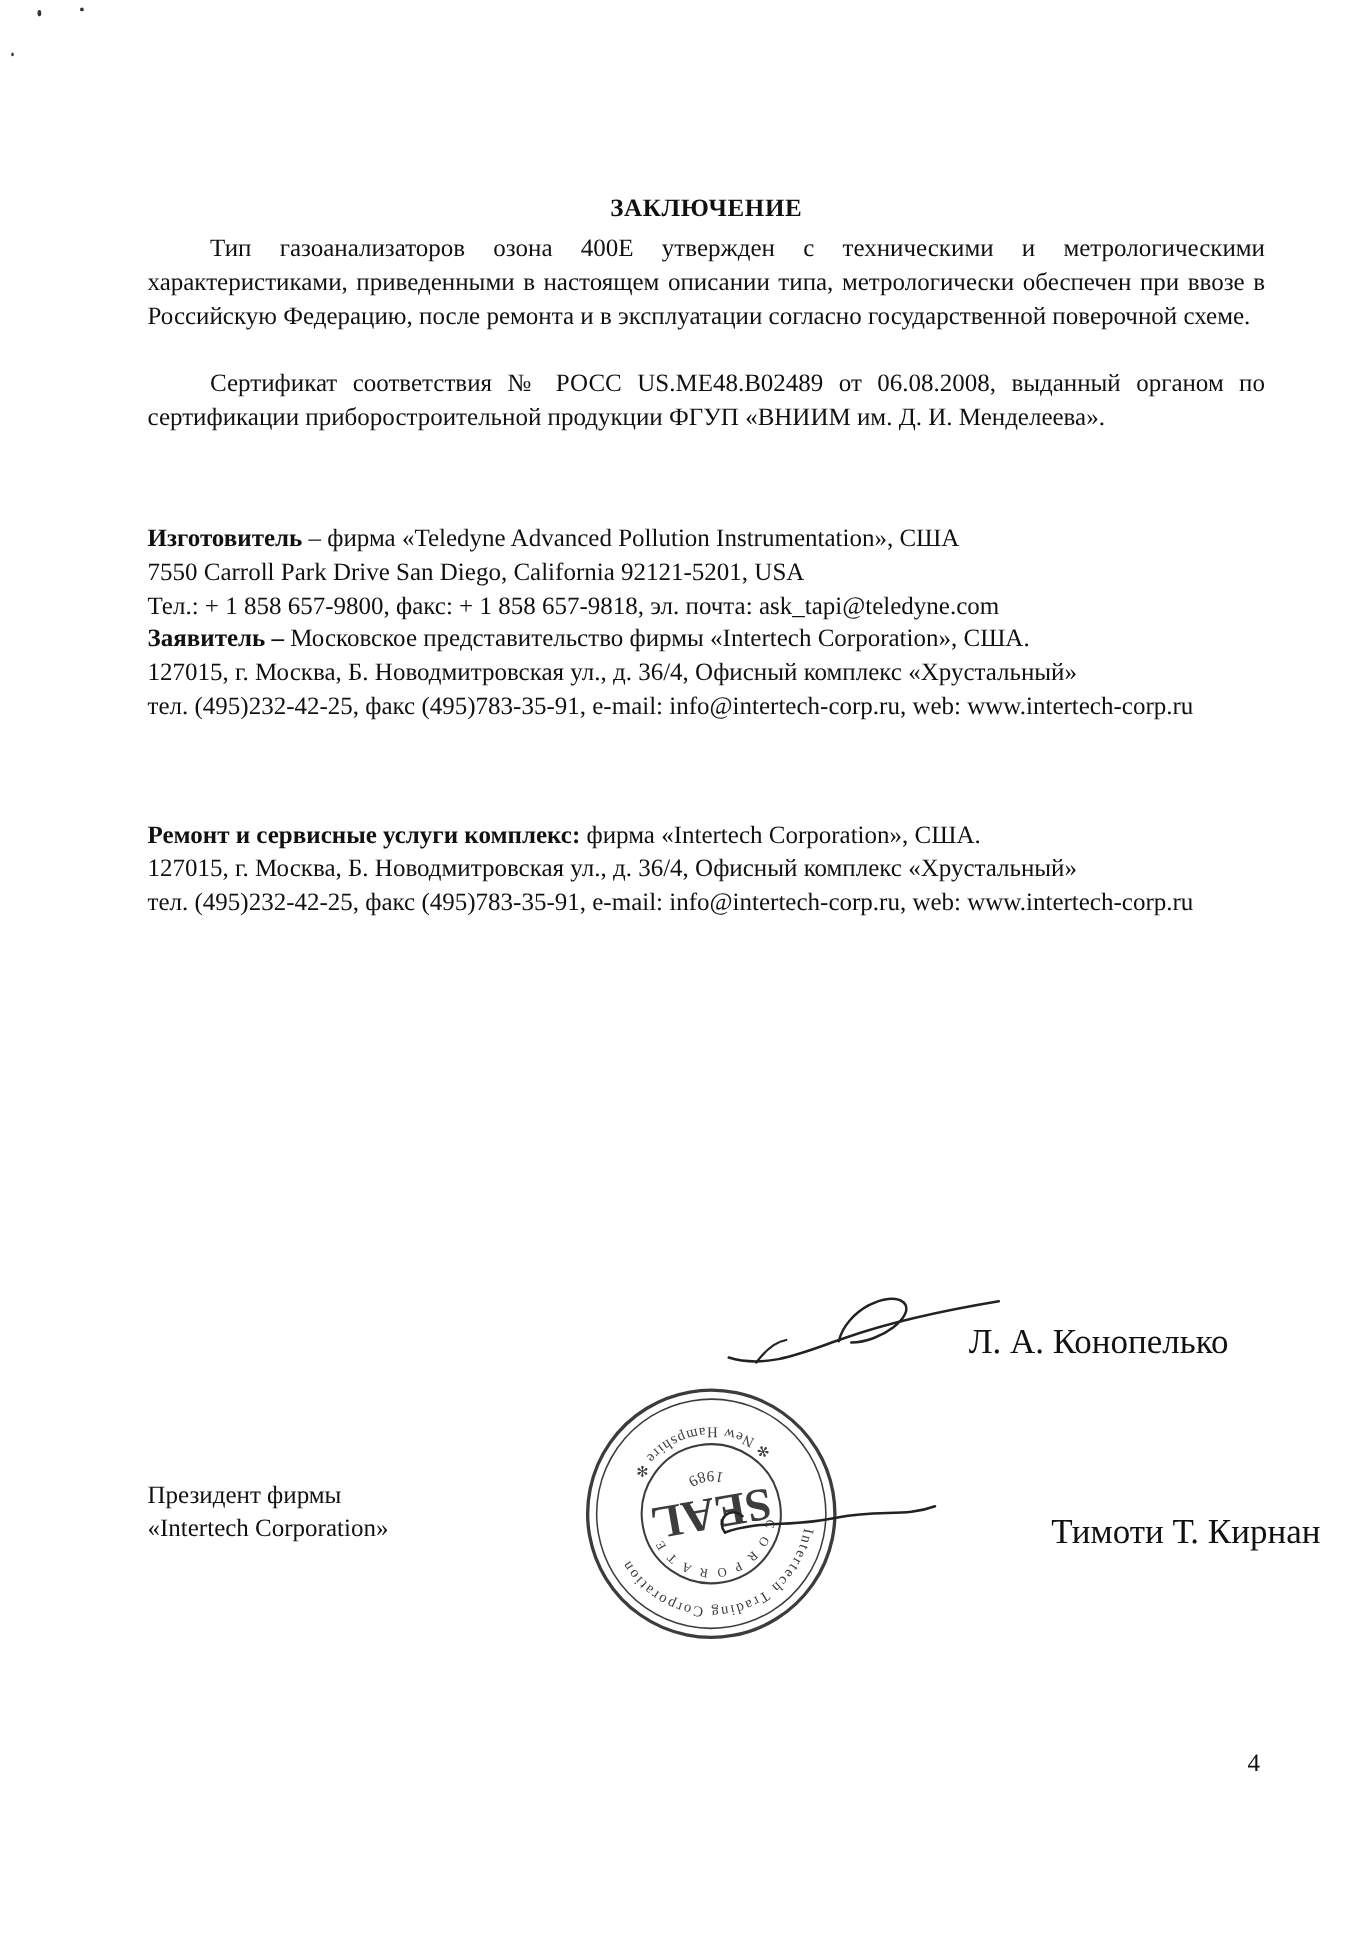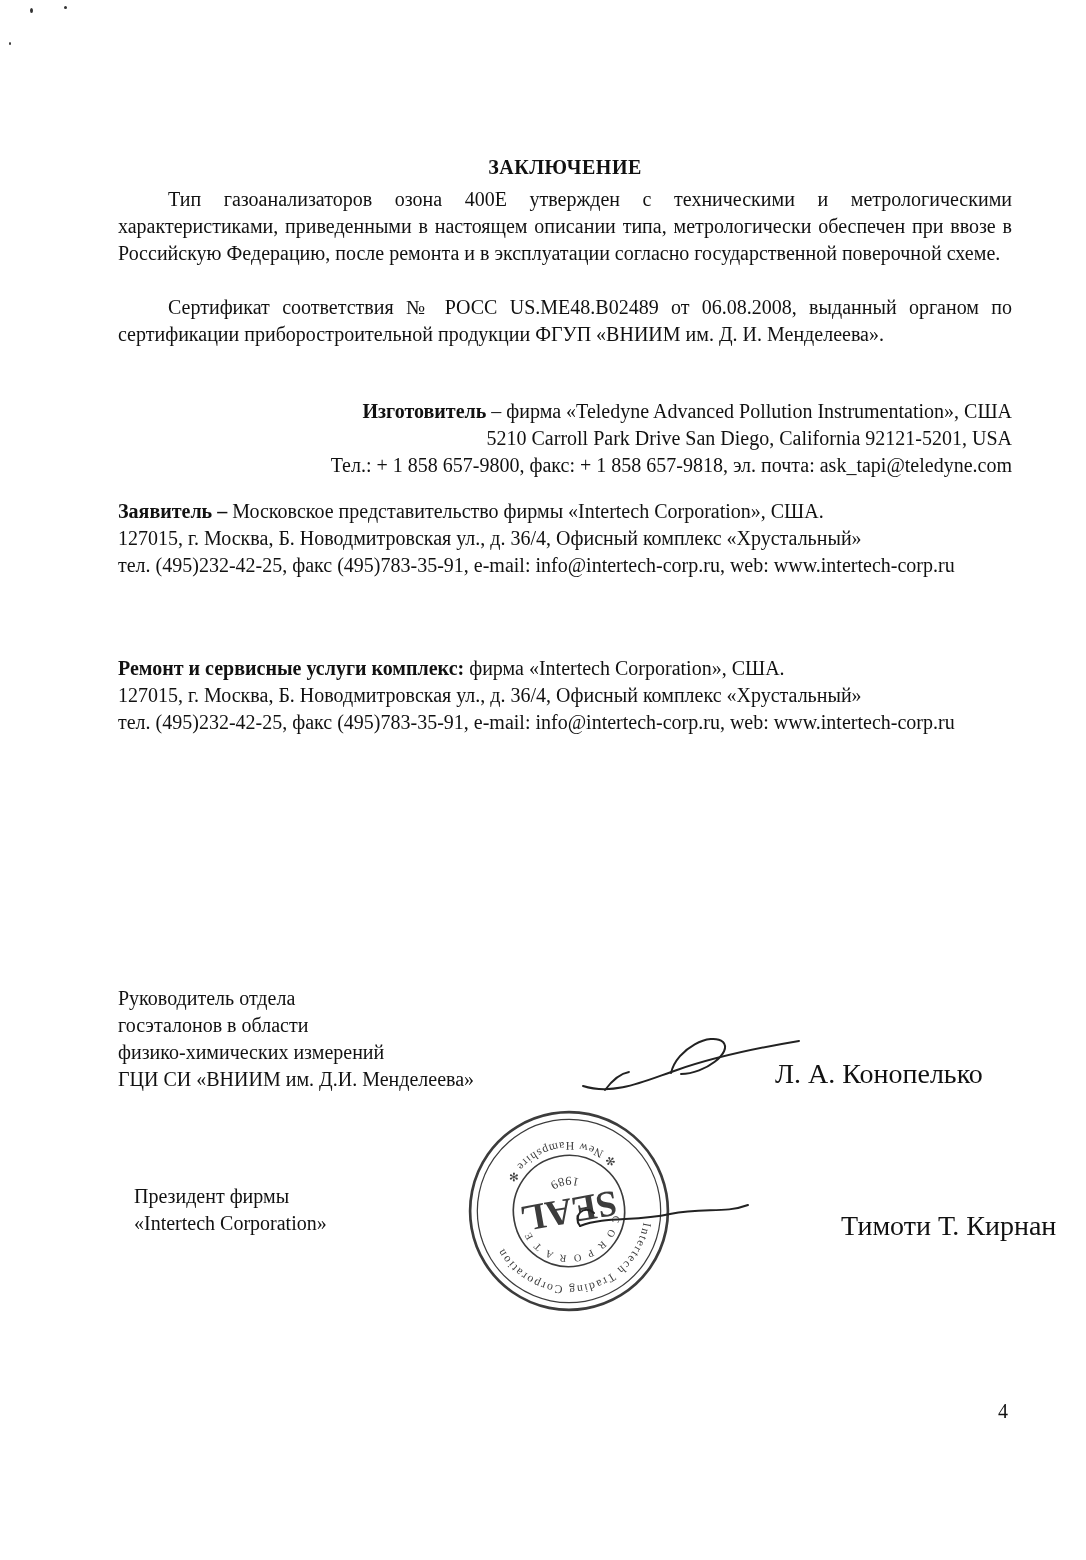--- a/index.html
+++ b/index.html
@@ -66,44 +66,38 @@
 
   <div class="speck" style="left:30px; top:8px; width:3px; height:5px;"></div>
   <div class="speck" style="left:64px; top:6px; width:3px; height:3px;"></div>
   <div class="speck" style="left:9px; top:42px; width:2px; height:3px;"></div>
 
   <div class="col doc-title">ЗАКЛЮЧЕНИЕ</div>
 
   <p class="col para" style="top:186px;">Тип газоанализаторов озона 400Е  утвержден с техническими и метрологическими характеристиками, приведенными в настоящем описании типа, метрологически обеспечен при ввозе в Российскую Федерацию, после ремонта и в эксплуатации согласно государственной поверочной схеме.</p>
   <p class="col para" style="top:294px;">Сертификат соответствия № РОСС US.ME48.B02489 от 06.08.2008, выданный органом по сертификации приборостроительной продукции ФГУП «ВНИИМ им. Д. И. Менделеева».</p>
 
-  <p class="col block" style="top:398px;text-align:right;">
+  <p class="col block" style="top:418px;">
     <span class="b">Изготовитель</span><span> – фирма «Teledyne Advanced Pollution Instrumentation», США</span><br>
-    <span>5210 Carroll Park Drive San Diego, California 92121-5201,  USA</span><br>
+    <span>7550 Carroll Park Drive San Diego, California 92121-5201,  USA</span><br>
     <span>Тел.: + 1 858 657-9800, факс: + 1 858 657-9818, эл. почта: ask_tapi@teledyne.com</span>
   </p>
 
   <p class="col block" style="top:498px;">
     <span class="b">Заявитель –</span><span> Московское представительство фирмы «Intertech Corporation», США.</span><br>
     <span>127015, г. Москва, Б. Новодмитровская ул., д. 36/4, Офисный комплекс «Хрустальный»</span><br>
     <span>тел. (495)232-42-25, факс (495)783-35-91, e-mail: info@intertech-corp.ru, web: www.intertech-corp.ru</span>
   </p>
 
   <p class="col block" style="top:655px;">
     <span class="b">Ремонт и сервисные услуги комплекс:</span><span> фирма «Intertech Corporation», США.</span><br>
     <span>127015, г. Москва, Б. Новодмитровская ул., д. 36/4, Офисный комплекс «Хрустальный»</span><br>
     <span>тел. (495)232-42-25, факс (495)783-35-91, e-mail: info@intertech-corp.ru, web: www.intertech-corp.ru</span>
   </p>
 
-  <div class="col sig-block" style="top:985px;">
-    <div>Руководитель отдела</div>
-    <div>госэталонов в области</div>
-    <div>физико-химических измерений</div>
-    <div>ГЦИ СИ «ВНИИМ им. Д.И. Менделеева»</div>
-  </div>
 
   <svg class="sig-svg" style="left:575px; top:1028px;" width="230" height="70" viewBox="0 0 230 70">
     <path d="M 8 58 C 40 68 72 52 102 42 C 142 28 182 20 224 13" stroke="#222" stroke-width="2" fill="none" stroke-linecap="round"></path>
     <path d="M 96 45 C 102 20 136 4 148 14 C 158 24 130 46 106 46" stroke="#222" stroke-width="2" fill="none" stroke-linecap="round"></path>
     <path d="M 30 62 Q 42 46 54 44" stroke="#222" stroke-width="1.8" fill="none" stroke-linecap="round"></path>
   </svg>
 
   <div class="name" style="left:775px; top:1058px;">Л. А. Конопелько</div>
 
   <div class="seal-wrap">
@@ -126,21 +120,21 @@
       <text font-size="10" fill="#222" letter-spacing="2">
         <textPath href="#arcInnerTop" startOffset="50%" text-anchor="middle">C O R P O R A T E</textPath>
       </text>
       <text font-size="12" fill="#222" letter-spacing="2">
         <textPath href="#arcInnerBottom" startOffset="50%" text-anchor="middle">1989</textPath>
       </text>
       <text x="100" y="112" text-anchor="middle" font-size="36" font-weight="bold" fill="#222">SEAL</text>
     </svg>
   </div>
 
-  <div class="col sig-block" style="top:1183px;margin-left:16px;">
+  <div class="col sig-block" style="top:1183px;">
     <div>Президент фирмы</div>
     <div>«Intertech Corporation»</div>
   </div>
 
   <svg class="sig-svg" style="left:572px; top:1186px;" width="190" height="60" viewBox="0 0 190 60">
     <path d="M 8 40 C 34 30 62 36 98 28 C 132 21 152 28 176 19" stroke="#222" stroke-width="2" fill="none" stroke-linecap="round"></path>
     <path d="M 8 40 C 0 30 12 18 22 27" stroke="#222" stroke-width="2" fill="none" stroke-linecap="round"></path>
   </svg>
 
   <div class="name" style="left:796px; top:1210px;margin-left:45px;">Тимоти Т. Кирнан</div>

